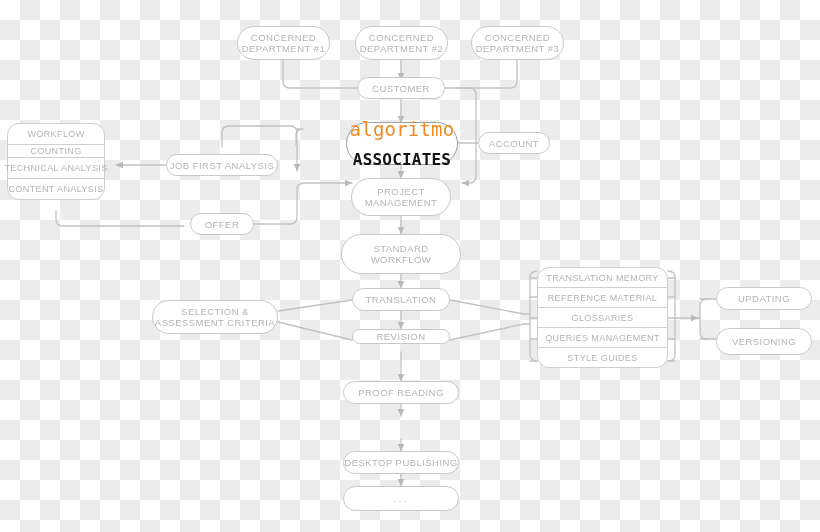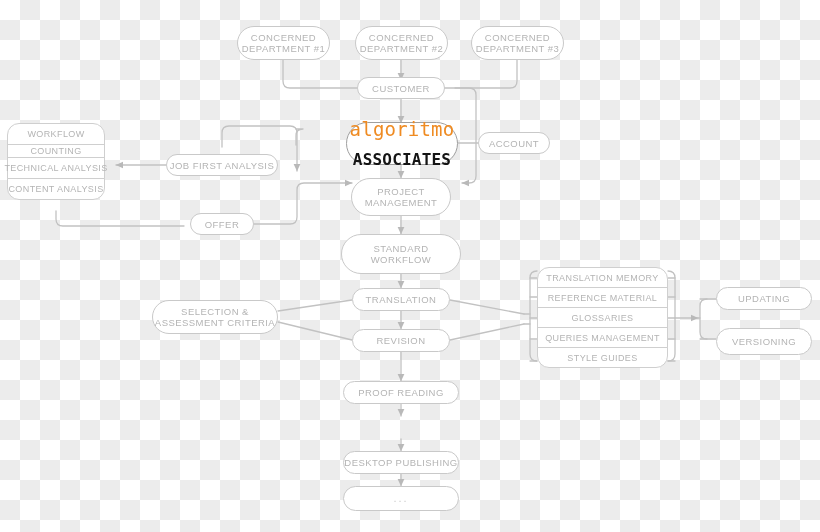--- a/index.html
+++ b/index.html
@@ -201,21 +201,21 @@
   </div>
 
   <div class="node" style="left:341px;top:234px;width:120px;height:40px;">
     <span>STANDARD WORKFLOW</span>
   </div>
 
   <div class="node" style="left:352px;top:288px;width:98px;height:23px;">
     <span>TRANSLATION</span>
   </div>
 
-  <div class="node" style="left:352px;top:329px;width:98px;height:23px;">
+  <div class="node" style="left:352px;top:329px;width:98px;height:15px;">
     <span>REVISION</span>
   </div>
 
   <div class="node" style="left:152px;top:300px;width:126px;height:34px;">
     <span>SELECTION &amp;
 ASSESSMENT CRITERIA</span>
   </div>
 
   <div class="stackwrap" style="left:537px;top:267px;width:131px;">
     <div class="cell" style="height:21px;">

